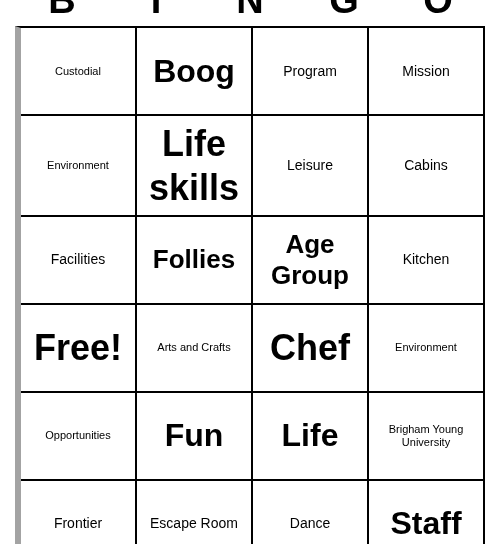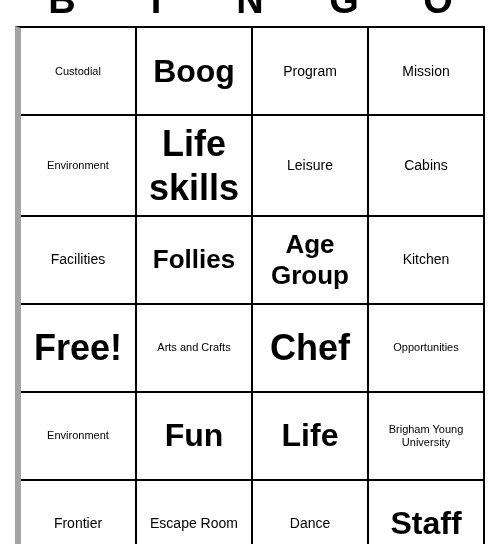--- a/index.html
+++ b/index.html
@@ -104,24 +104,24 @@
       <div class="bingo-cell">
         <span class="size-xlarge">Free!</span>
       </div>
       <div class="bingo-cell">
         <span class="size-small">Arts and Crafts</span>
       </div>
       <div class="bingo-cell">
         <span class="size-xlarge">Chef</span>
       </div>
       <div class="bingo-cell">
-        <span class="size-small">Opportunities</span>
+        <span class="size-small">Environment</span>
       </div>
       <div class="bingo-cell">
-        <span class="size-small">Environment</span>
+        <span class="size-small">Opportunities</span>
       </div>
       <div class="bingo-cell">
         <span class="size-xxlarge">Fun</span>
       </div>
       <div class="bingo-cell">
         <span class="size-xxlarge">Life</span>
       </div>
       <div class="bingo-cell">
         <span class="size-small">Brigham Young University</span>
       </div>

